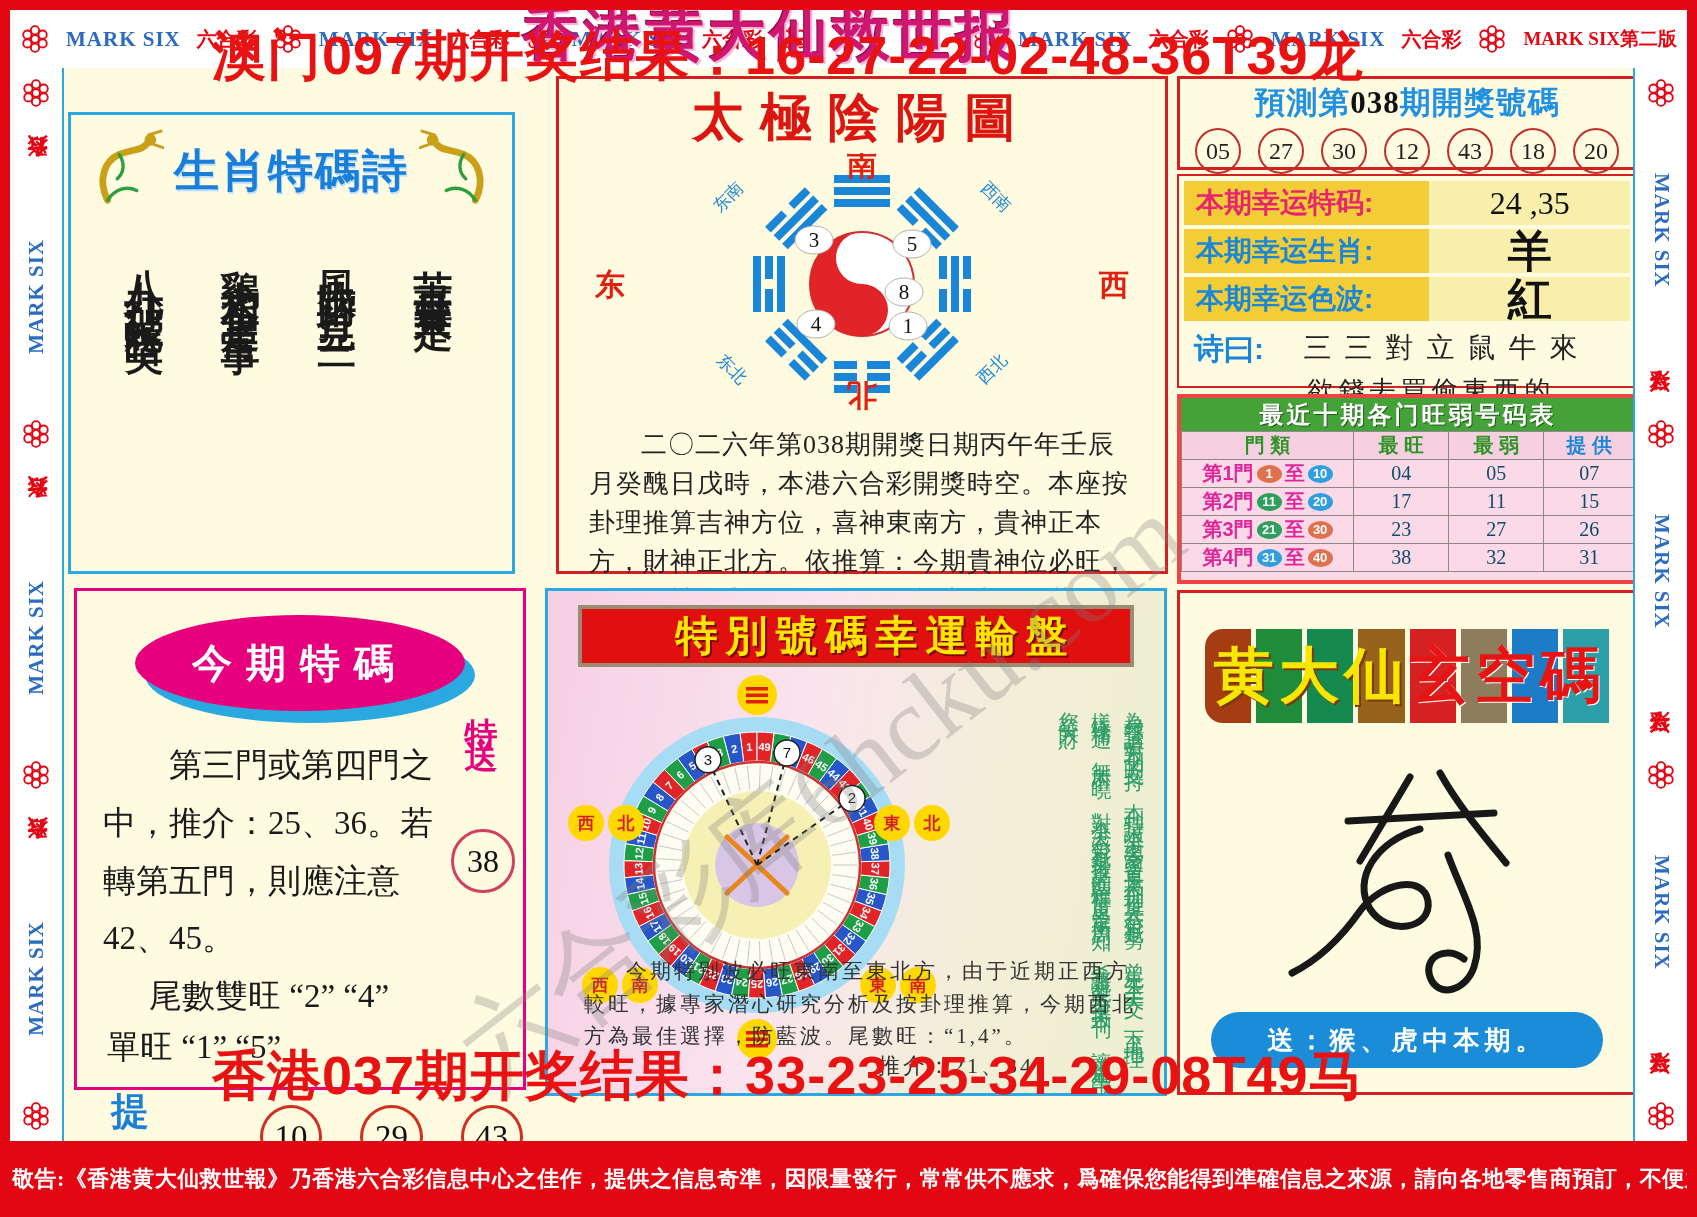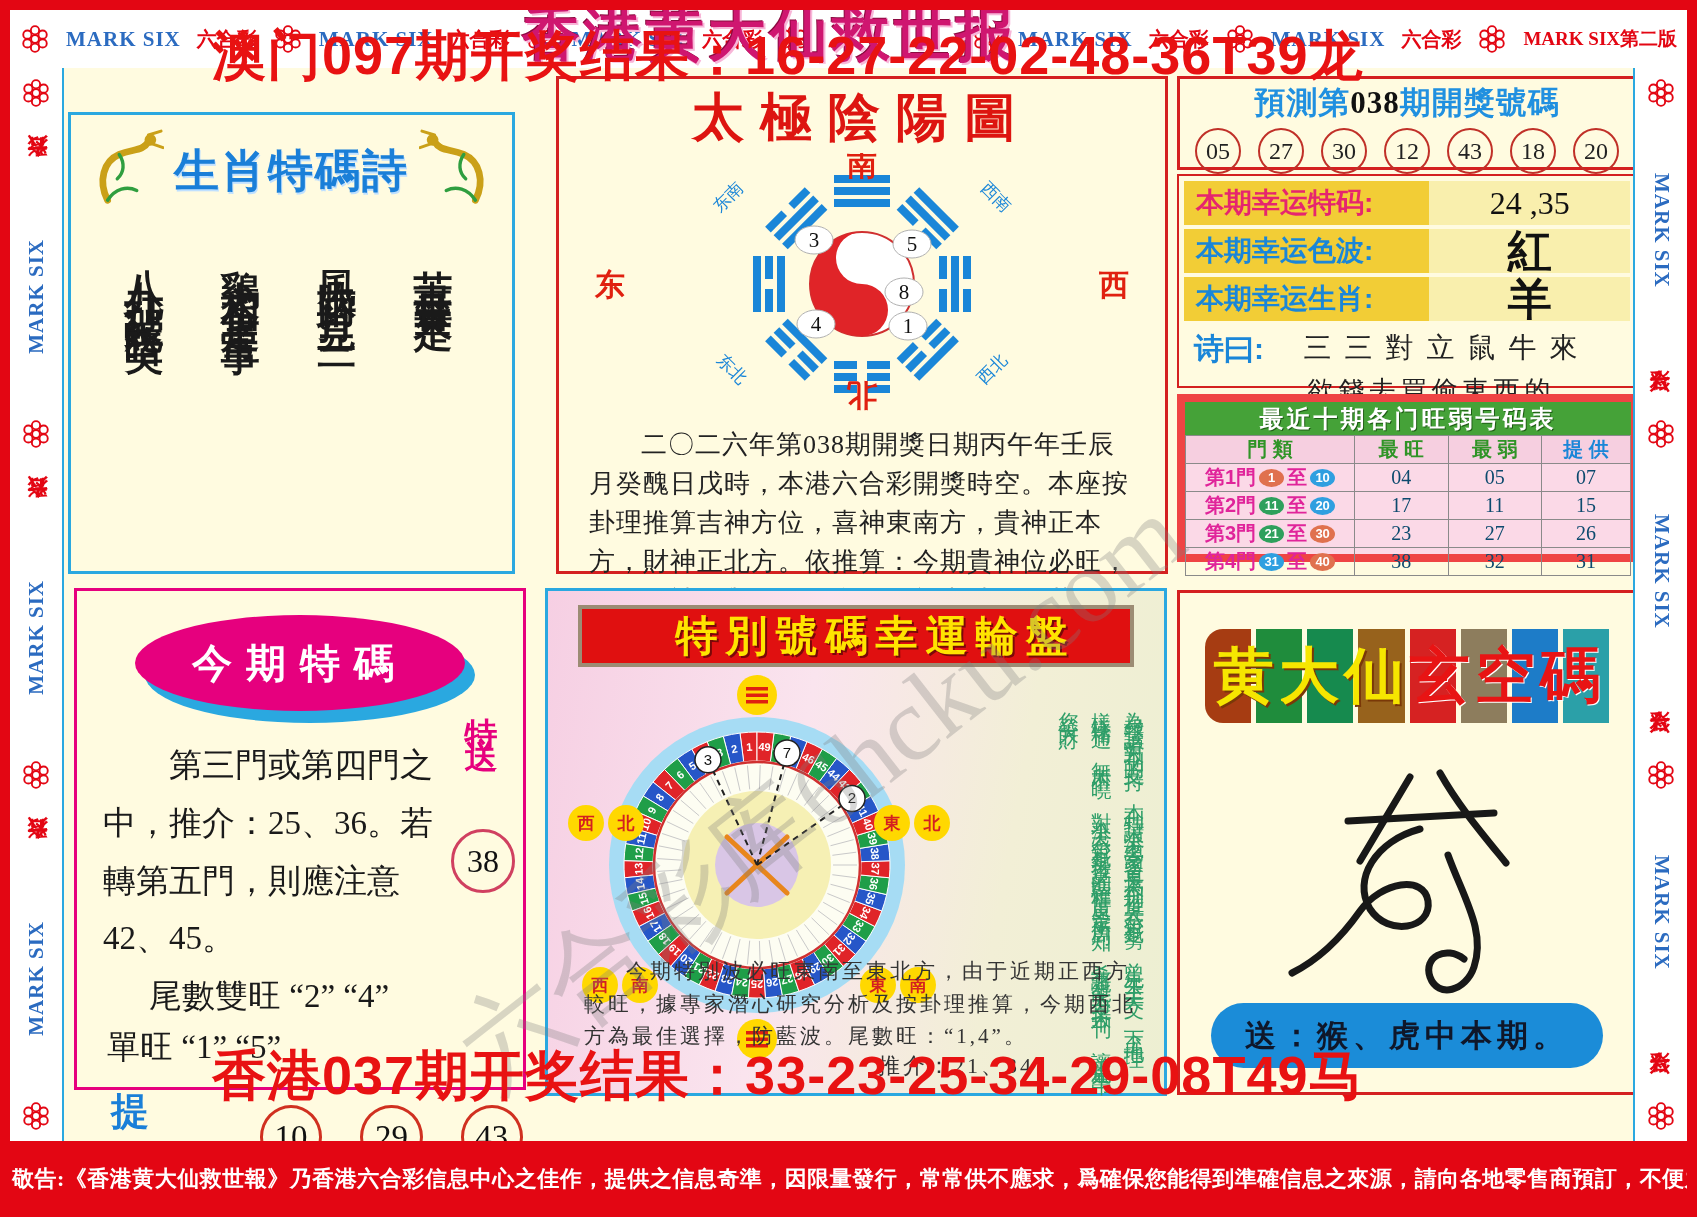--- a/index.html
+++ b/index.html
@@ -95,21 +95,21 @@
   .lucky-label.pink{color:#e6256e;}
   .lucky-label.blue{color:#1a86d8;}
   .lucky-value{flex:1;text-align:center;font-family:"Liberation Serif",serif;color:#111;font-size:32px;}
   .lucky-value.big{font-size:44px;font-weight:700;}
   .lucky-poem{display:flex;padding:4px 0 0 10px;}
   .lucky-poem-label{color:#1a86d8;font-weight:900;font-size:30px;}
   .lucky-poem-lines{flex:1;text-align:center;font-family:"Liberation Serif",serif;color:#222;}
   .lp1{font-size:28px;letter-spacing:13px;}
   .lp2{font-size:26px;letter-spacing:5px;margin-top:6px;}
   
-  .gate-panel{left:1177px;top:394px;width:462px;height:168px;border:8px solid #ef4444;background:#fbd9e7;}
+  .gate-panel{left:1177px;top:394px;width:462px;height:190px;border:4px solid #ef4444;background:#fbd9e7;}
   .gate-title{height:33px;background:#45a238;color:#fff;font-weight:900;font-size:24px;letter-spacing:3px;
       display:flex;align-items:center;justify-content:center;text-shadow:1px 1px 0 #1e5c14;}
   .gate-table{width:100%;border-collapse:collapse;table-layout:fixed;}
   .gate-table th,.gate-table td{border:1px solid #8a8a8a;text-align:center;padding:0;height:25px;}
   .gate-table th{font-size:20px;background:#f6cfe0;}
   .th-green{color:#2f9426;} .th-blue{color:#1a86d8;}
   .gate-cell{display:flex;align-items:center;justify-content:center;gap:3px;}
   .gate-name,.gate-zhi{color:#e0249a;font-weight:900;font-size:20px;}
   .ball{min-width:25px;height:18px;border-radius:50%;color:#fff;font-weight:700;font-size:13px;
       display:inline-flex;align-items:center;justify-content:center;padding:0 2px;box-sizing:border-box;}
@@ -117,23 +117,23 @@
   
   .xuan-panel{left:1177px;top:590px;width:460px;height:505px;border:3px solid #d42020;}
   .xuan-blocks{position:relative;margin:36px auto 0;width:404px;height:94px;display:flex;gap:5px;}
   .xuan-block{flex:1;}
   .xuan-block:first-child{border-radius:18px 0 0 18px;}
   .xuan-chars{position:absolute;inset:0;display:flex;align-items:center;justify-content:space-around;padding:0 6px;}
   .xchar{font-weight:900;font-size:60px;font-family:"Liberation Serif",serif;}
   .xchar.yellow{color:#f6e600;text-shadow:2px 2px 0 #7a3808;}
   .xchar.red{color:#e81414;text-shadow:1px 1px 0 #fff;}
   .xuan-sign{display:block;margin:40px auto 0;}
-  .xuan-pill{position:absolute;left:50%;bottom:24px;transform:translateX(-50%);width:392px;height:65px;
+  .xuan-pill{position:absolute;left:50%;bottom:24px;transform:translateX(-50%);width:392px;height:56px;
       background:#1b8cd8;border-radius:36px;display:flex;align-items:center;justify-content:center;
-      color:#0f172a;font-family:"Liberation Serif",serif;font-weight:700;font-size:31px;letter-spacing:5px;}
+      color:#ffffff;font-family:"Liberation Serif",serif;font-weight:700;font-size:26px;letter-spacing:5px;}
   
   .footer{position:absolute;left:0;right:0;bottom:0;height:76px;background:#e30613;z-index:55;
       display:flex;align-items:center;padding:0 12px;color:#fff;font-family:"Liberation Serif",serif;
       font-weight:700;font-size:22px;letter-spacing:.5px;white-space:nowrap;}
 </style>
 </head>
 <body>
 
 <div class="page">
 
@@ -458,26 +458,26 @@
       <span class="num-circle">20</span>
     </div>
   </div>
 
   <div class="panel lucky-panel">
     <div class="lucky-row">
       <span class="lucky-label pink">本期幸运特码:</span>
       <span class="lucky-value">24 ,35</span>
     </div>
     <div class="lucky-row">
+      <span class="lucky-label blue">本期幸运生肖:</span>
+      <span class="lucky-value big">羊</span>
+    </div>
+    <div class="lucky-row">
       <span class="lucky-label blue">本期幸运色波:</span>
       <span class="lucky-value big">紅</span>
-    </div>
-    <div class="lucky-row">
-      <span class="lucky-label blue">本期幸运生肖:</span>
-      <span class="lucky-value big">羊</span>
     </div>
     <div class="lucky-poem">
       <span class="lucky-poem-label">诗曰:</span>
       <span class="lucky-poem-lines">
         <div class="lp1">三三對立鼠牛來</div>
         <div class="lp2">欲錢去買偷東西的。</div>
       </span>
     </div>
   </div>
 

